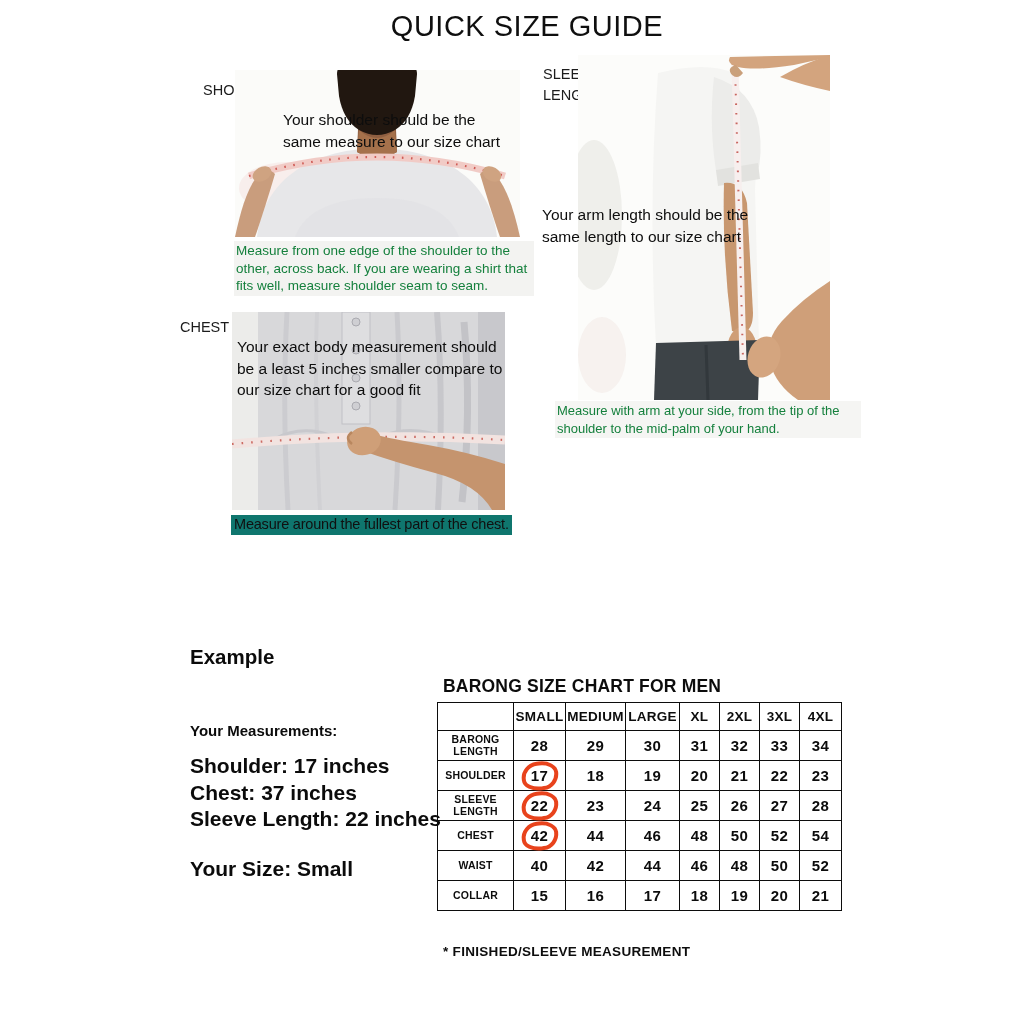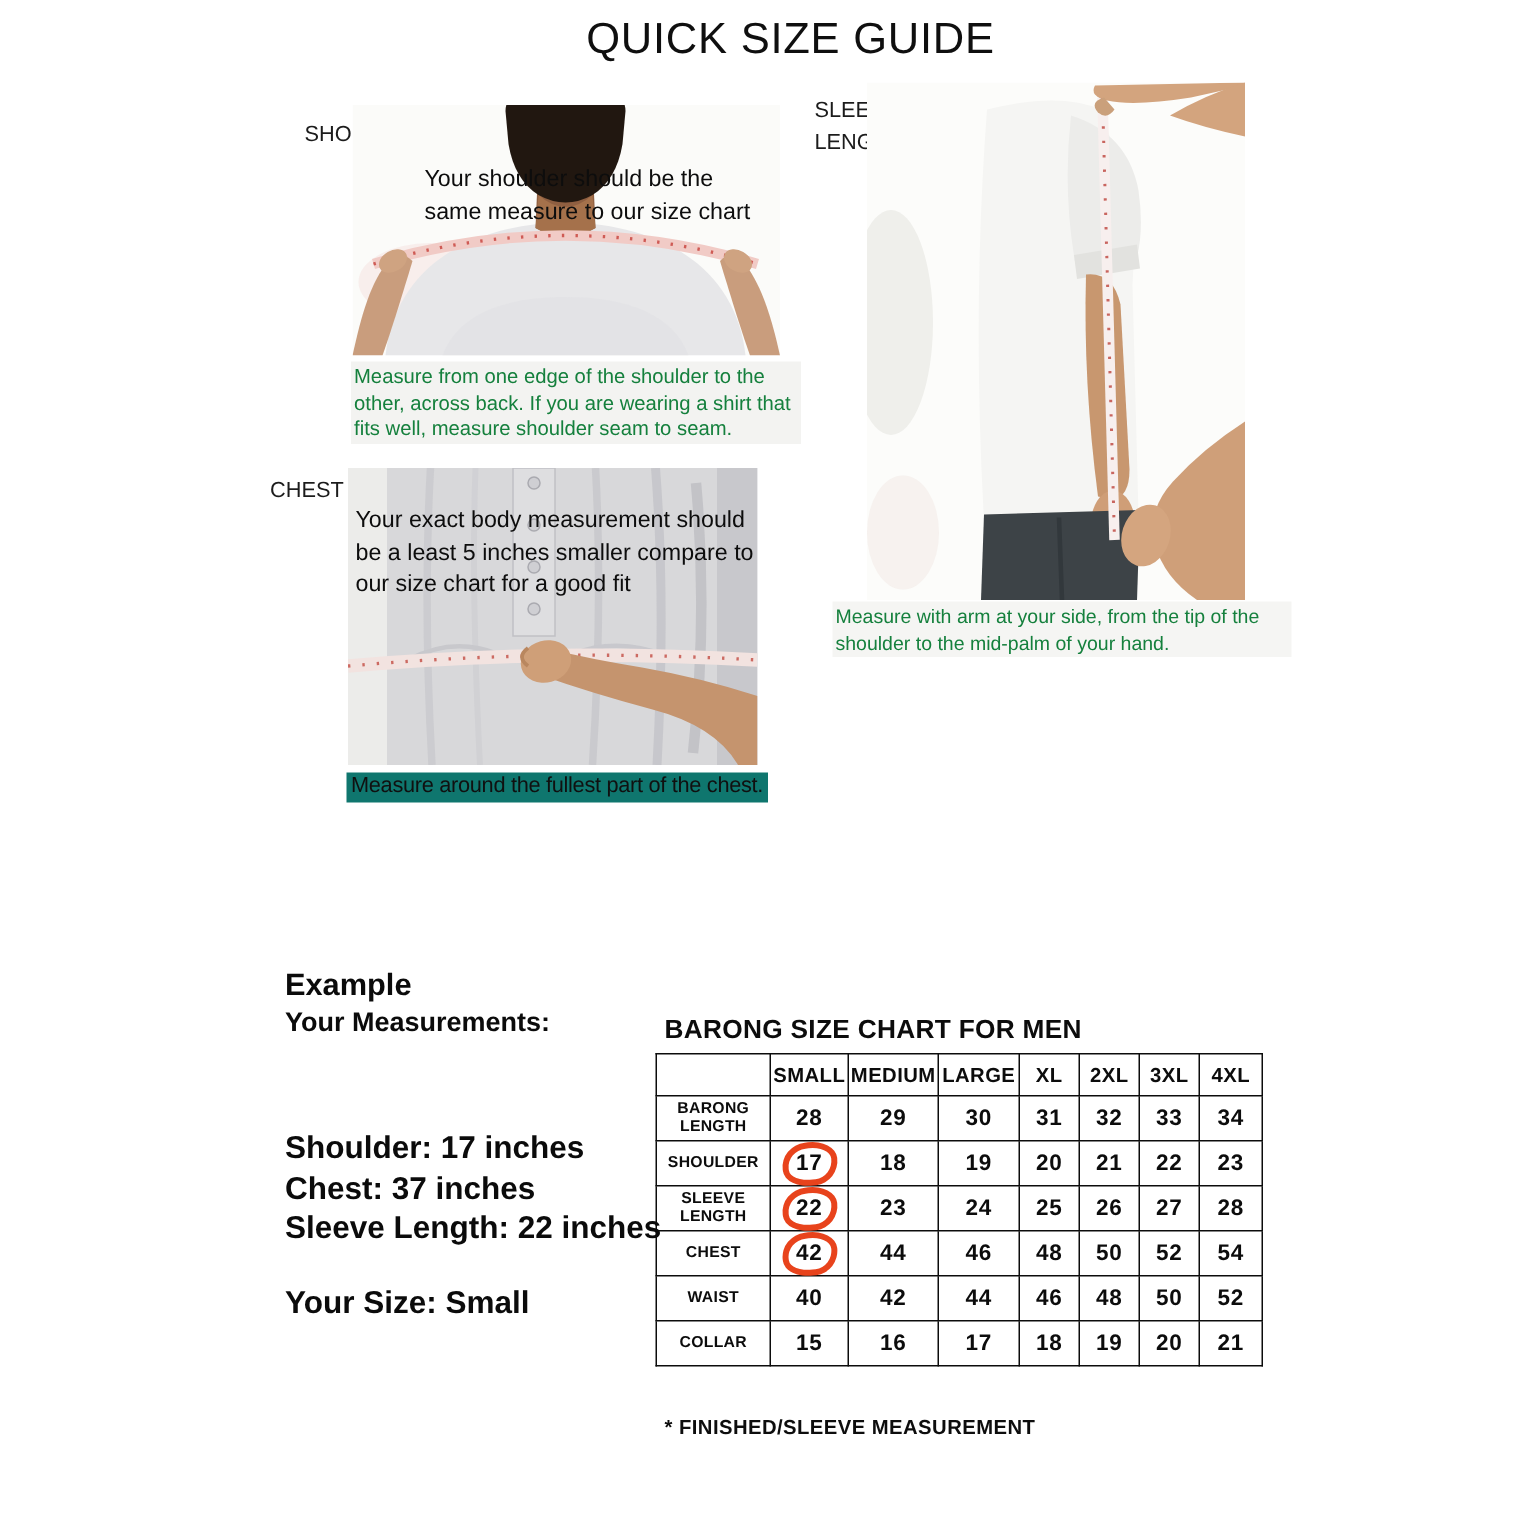--- a/index.html
+++ b/index.html
@@ -20,21 +20,21 @@
   #shoulder-overlay{left:283px;top:109px;}
   #sleeve-overlay{left:542px;top:204px;}
   #chest-overlay{left:237px;top:336px;}
   .caption{position:absolute;font-size:13.5px;line-height:17.5px;color:#15803d;z-index:3;}
   #shoulder-caption{left:234px;top:241px;width:296px;background:#f3f3f1;padding:1px 2px;}
   #sleeve-caption{left:555px;top:401px;width:302px;font-size:13px;background:#f5f5f3;padding:1px 2px;}
   #chest-caption{left:231px;top:515px;font-size:14.5px;color:#101010;letter-spacing:-.2px;
                  background:#0f766e;padding:1px 3px;}
   .ex{position:absolute;left:190px;font-weight:700;color:#0b0b0b;}
   #example-heading{top:645px;font-size:20.5px;}
-  #example-sub{top:671px;font-size:18px;}
+  #example-sub{top:722px;font-size:15px;}
   #example-lines{top:753px;font-size:21px;line-height:26.5px;}
   #example-result{top:857px;font-size:21px;}
   #chart-title{position:absolute;left:443px;top:676px;font-size:17.5px;font-weight:700;
                letter-spacing:.2px;color:#0c0c0c;}
   table.size{position:absolute;left:437px;top:702px;border-collapse:collapse;table-layout:fixed;
              width:404px;}
   table.size th,table.size td{border:1.6px solid #0c0c0c;padding:0;text-align:center;
              vertical-align:middle;font-weight:700;color:#0c0c0c;}
   table.size thead th{height:27px;font-size:13.5px;letter-spacing:.3px;}
   table.size th.row-label{font-size:10.5px;line-height:11.5px;letter-spacing:.2px;padding:2px 1px;}
@@ -118,20 +118,24 @@
         <path d="M252,0 L252,36 Q224,30 202,22 Q226,8 252,0 Z" fill="#d3a47e"></path>
         <path d="M158,10 q-10,3 -4,10 q6,5 11,-2" fill="#caa07b"></path>
       </g>
       <g>
         <path d="M252,226 Q224,244 204,266 Q186,286 192,308 Q198,330 220,345 L252,345 Z" fill="#cf9f79"></path>
         <ellipse cx="186" cy="302" rx="16" ry="21" fill="#d4a57f" transform="rotate(18 186 302)"></ellipse>
       </g>
     </svg>
   </div>
 
+  <div class="overlay" id="sleeve-overlay">
+    <div>Your arm length should be the</div>
+    <div>same length to our size chart</div>
+  </div>
 
   <div class="caption" id="sleeve-caption">Measure with arm at your side, from the tip of the shoulder to the mid-palm of your hand.</div>
 
   <div class="sec-label" id="chest-label">CHEST</div>
 
   <div class="photo" id="chest-photo">
     <svg width="273" height="198" viewBox="0 0 273 198">
       <rect width="273" height="198" fill="#d8d8da"></rect>
       <rect x="0" width="26" height="198" fill="#ececea"></rect>
       <rect x="246" width="27" height="198" fill="#c8c8cc"></rect>

